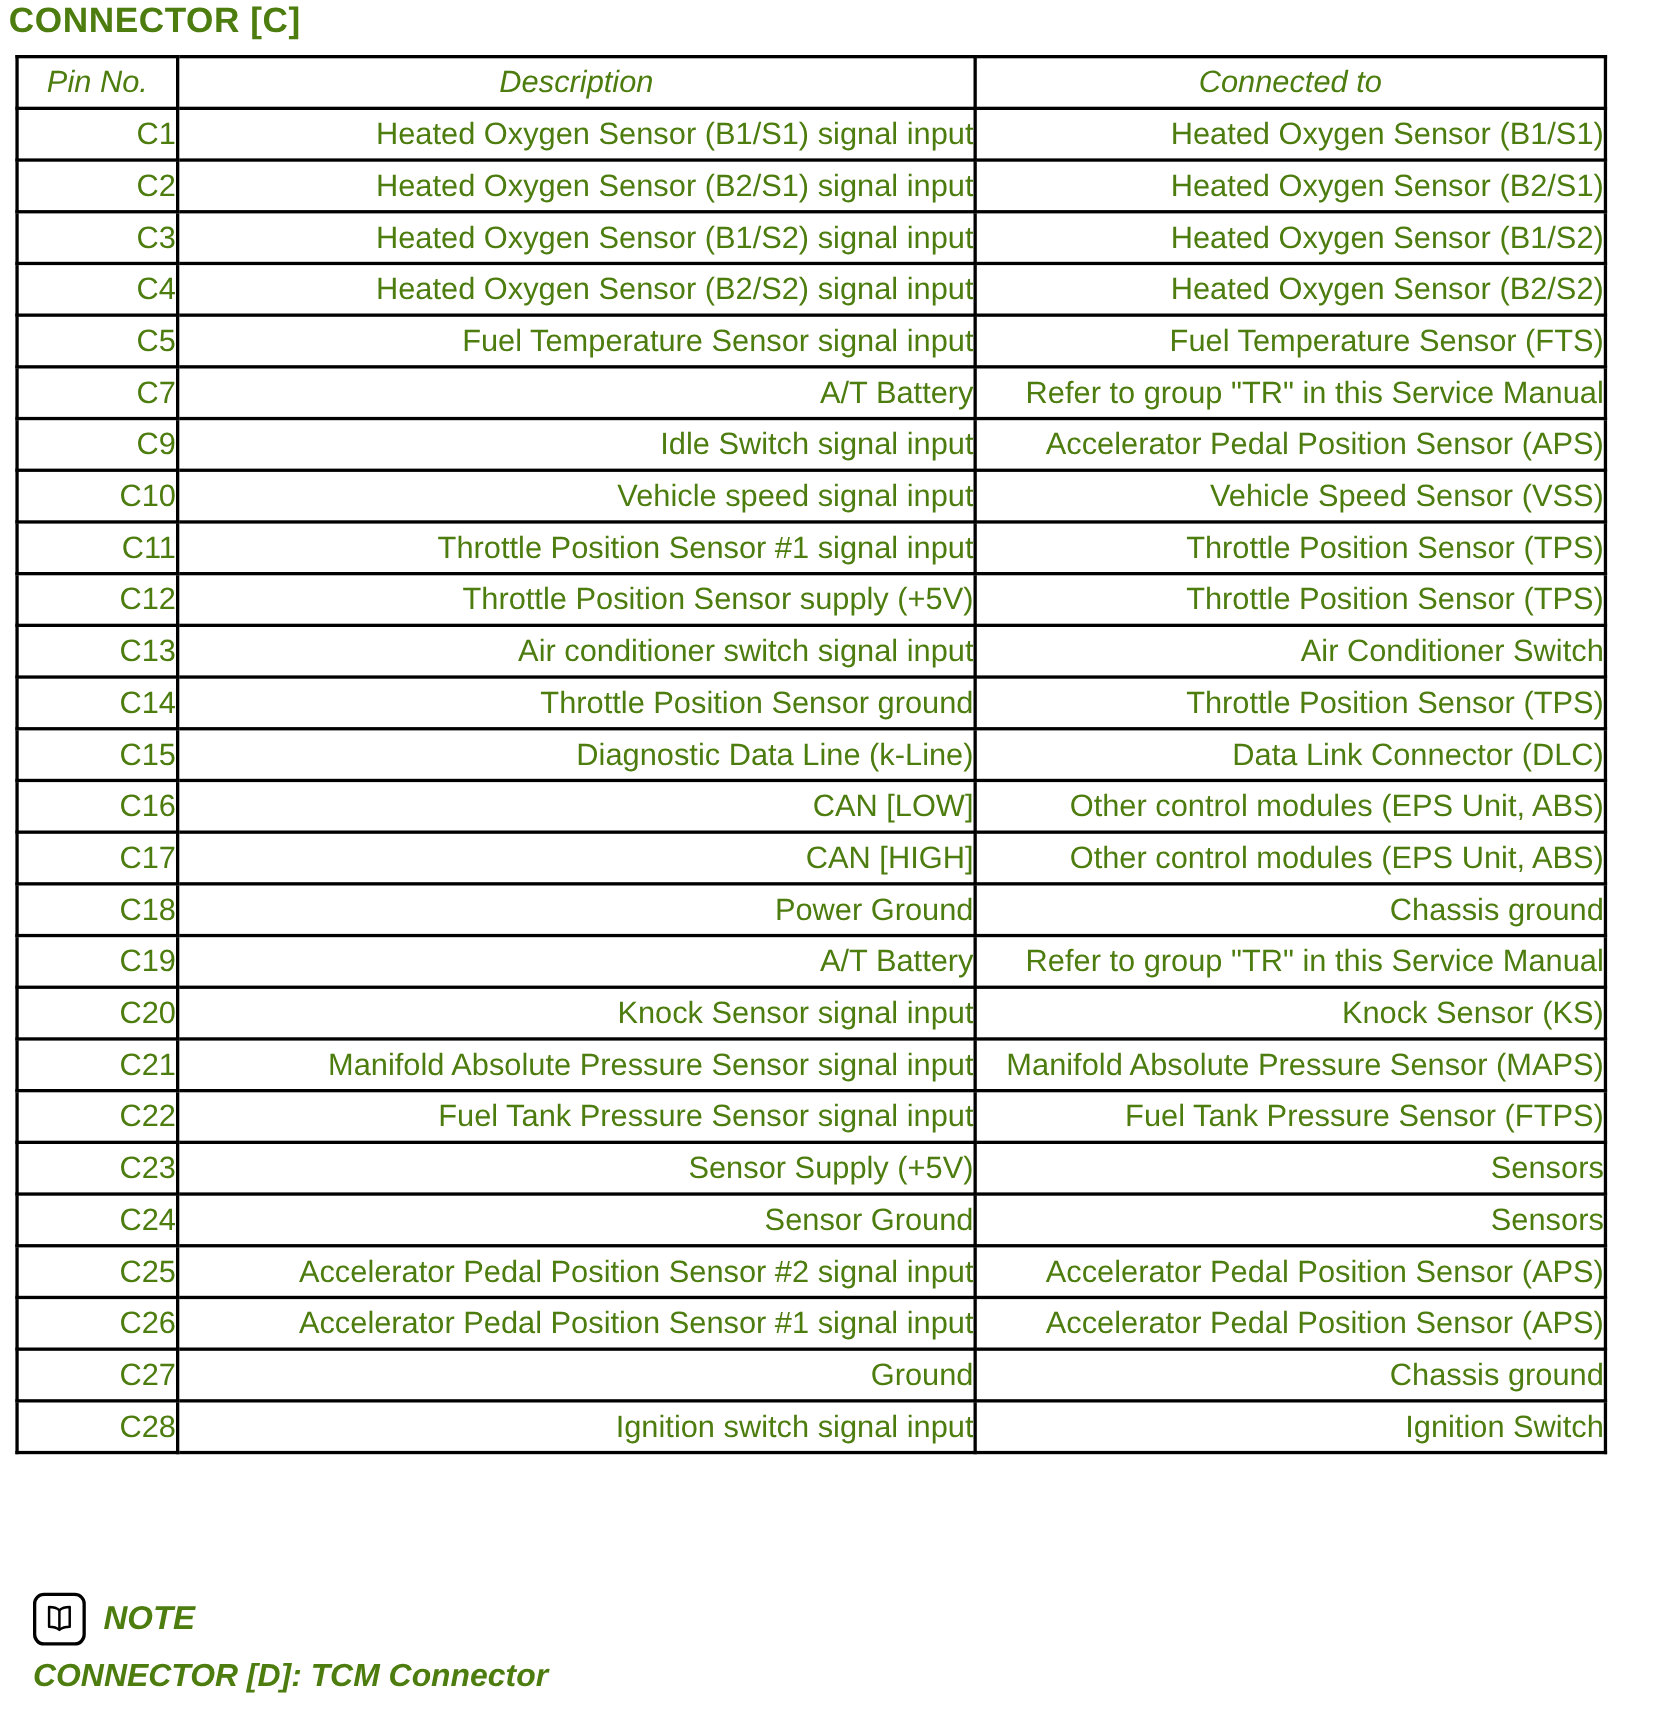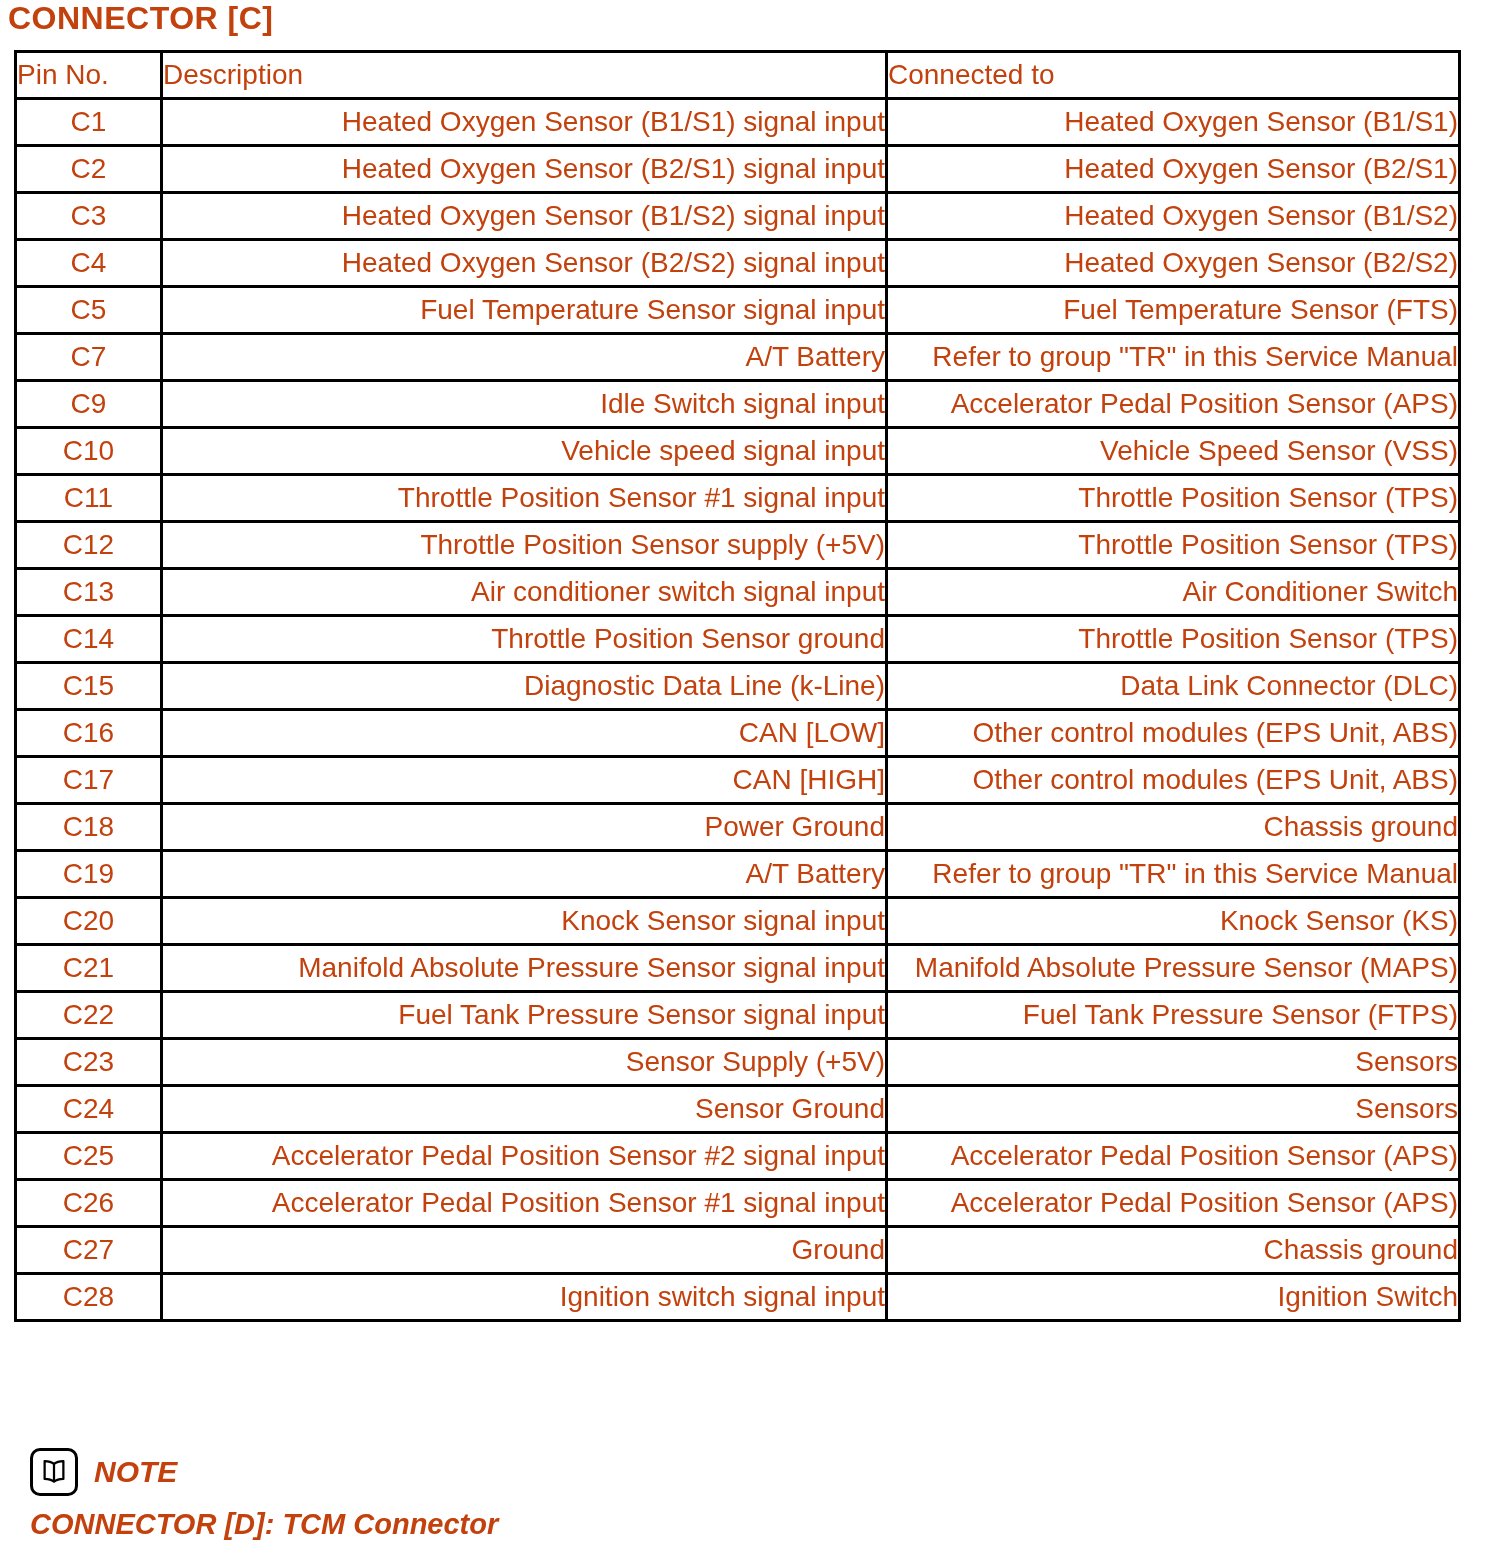--- a/index.html
+++ b/index.html
@@ -1,21 +1,21 @@
 <!DOCTYPE html>
 <html><head>
 <meta charset="utf-8">
 <style>
   html, body { margin: 0; padding: 0; background: #ffffff; }
   .page {
     position: relative;
     width: 1504px;
     height: 1566px;
     background: #ffffff;
-    color: #c2410c;
+    color: #4d7c0f;
     font-family: "Liberation Sans", sans-serif;
     overflow: hidden;
   }
   .page-title {
     position: absolute;
     left: 8px;
     top: 0px;
     font-size: 32px;
     font-weight: bold;
     letter-spacing: 0.5px;
@@ -36,22 +36,22 @@
   .pin-table th, .pin-table td {
     border: 3px solid #000000;
     font-size: 28px;
     font-weight: normal;
     height: 44px;
     padding: 0;
     white-space: nowrap;
     overflow: hidden;
     vertical-align: middle;
   }
-  .pin-table th { text-align: left; }
-  .pin-table td.cell-pin { text-align: center; }
+  .pin-table th { text-align: center; font-style: italic; }
+  .pin-table td.cell-pin { text-align: right; }
   .pin-table td.cell-desc, .pin-table td.cell-conn {
     text-align: right;
     padding-left: 15px;
     margin-top: 12px;
   }
   .note-row {
     position: absolute;
     left: 30px;
     top: 1448px;
     display: flex;

